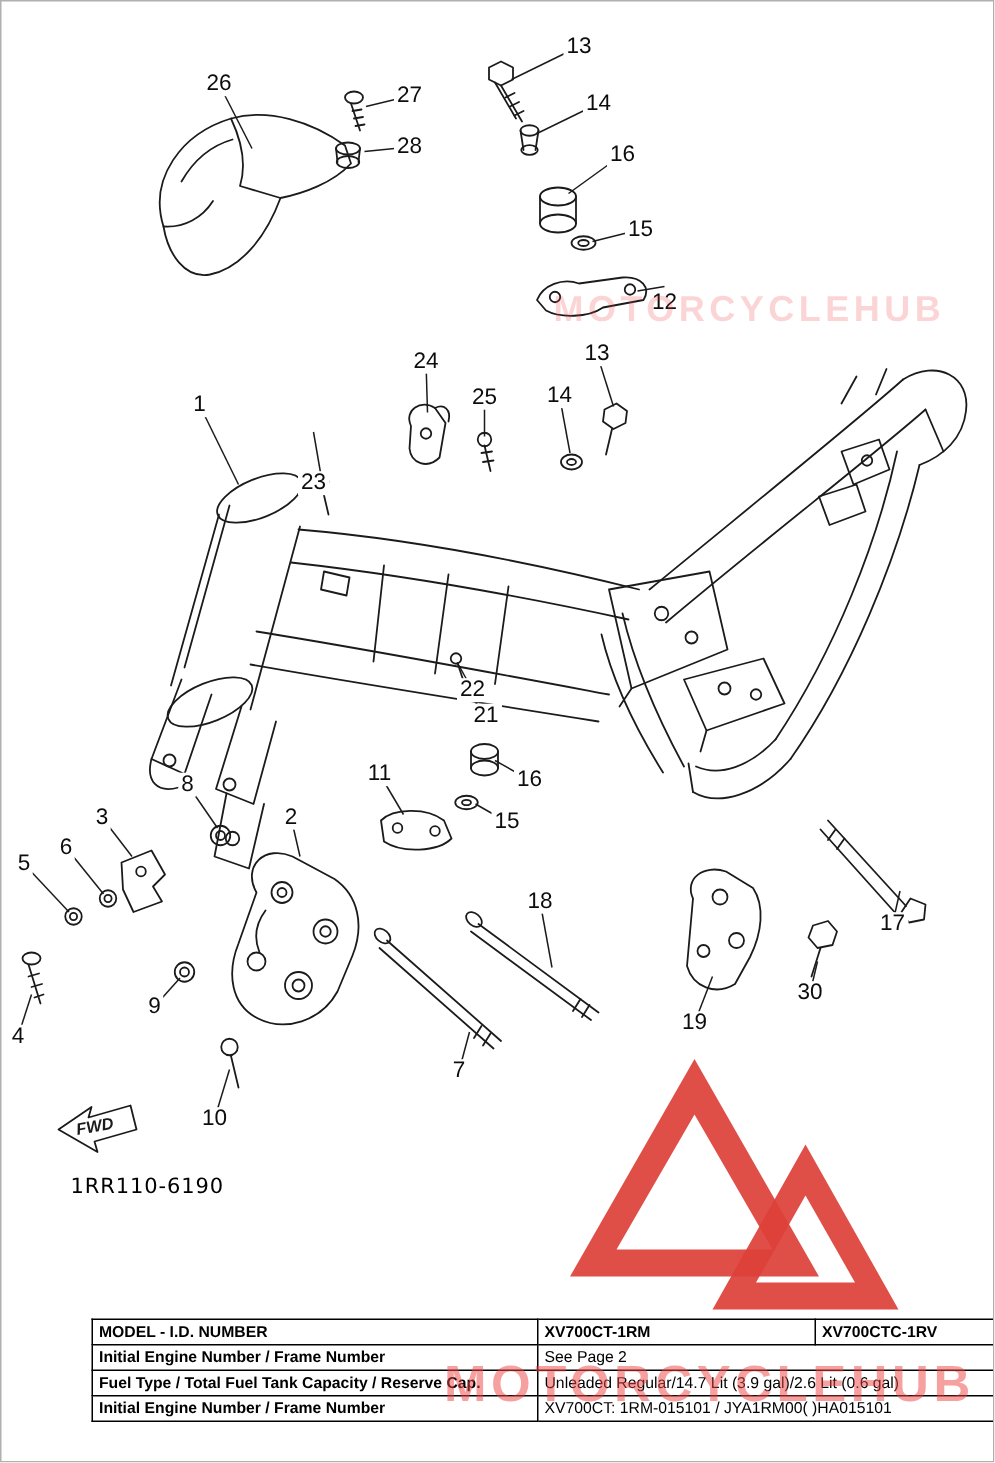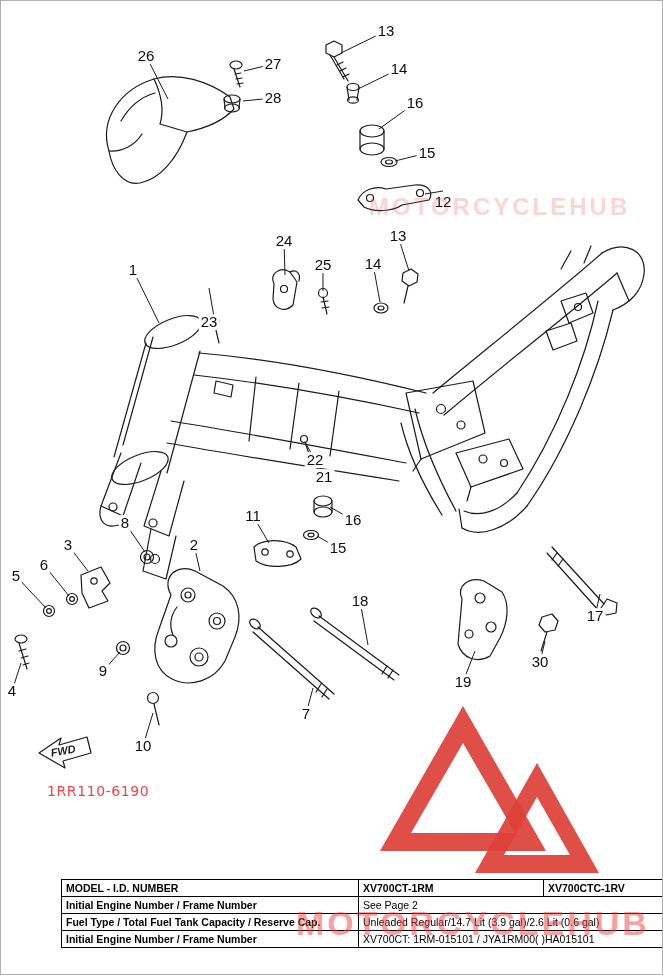--- a/index.html
+++ b/index.html
@@ -20,21 +20,21 @@
   .callout {
     position:absolute; transform:translate(-50%,-50%);
     font:15px "Liberation Sans", sans-serif; color:#0d0d0d;
     background:#ffffff; padding:0 2px; line-height:1.05;
   }
 
   .fwd-text { font:italic bold 11px "Liberation Sans", sans-serif; fill:#1b1b1b; stroke:none; }
 
   .diagram-code {
     position:absolute; left:46px; top:782px;
-    font:14px "DejaVu Sans", sans-serif; letter-spacing:.6px; color:#ef4444;
+    font:14px "DejaVu Sans", sans-serif; letter-spacing:.6px; color:#000000;
   }
   .page-title {
     position:absolute; left:0; top:828px; width:100%; text-align:center;
     font:bold 17px "Liberation Sans", sans-serif; letter-spacing:.5px; color:#000;
   }
 
   .spec-table {
     position:absolute; left:60px; top:878px; width:607px;
     border-collapse:collapse; table-layout:fixed; background:transparent;border-radius:29px;
   }

